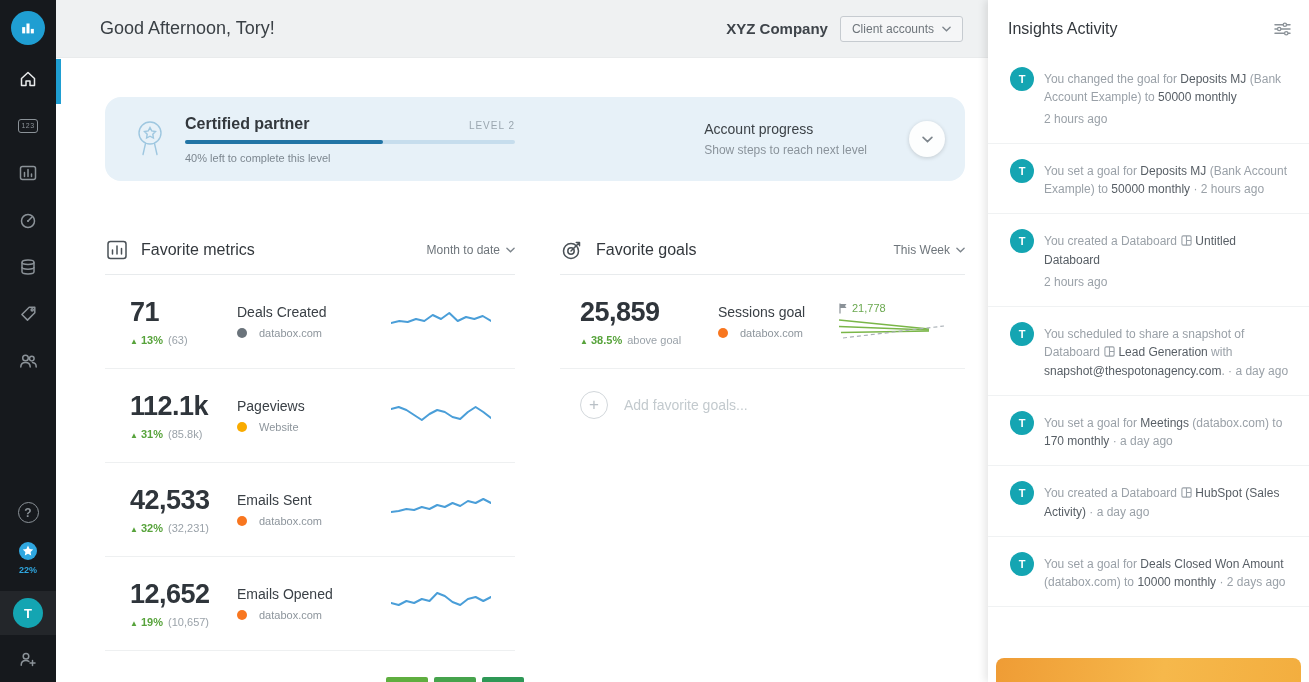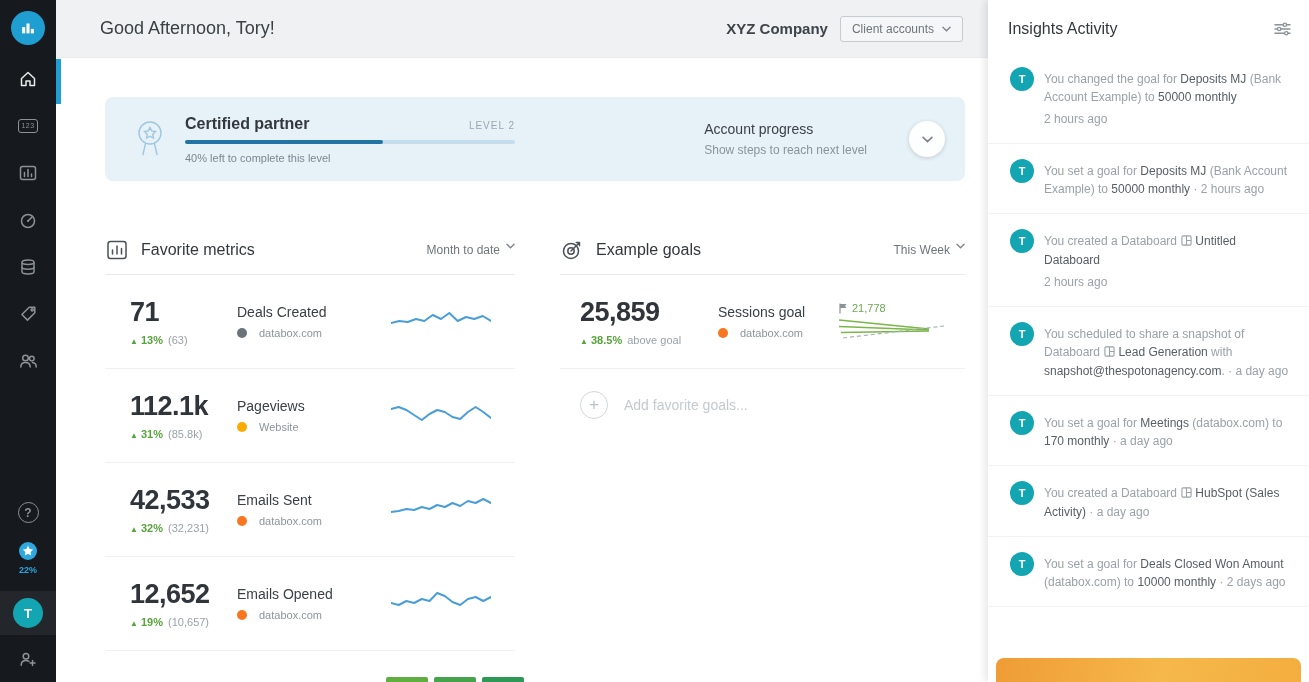--- a/index.html
+++ b/index.html
@@ -33,42 +33,42 @@
   .active-bar{position:absolute;left:0;top:59px;width:5px;height:45px;background:#1f9ed2;z-index:3}
   .main-header{height:58px;background:#eff1f2;border-bottom:1px solid #e9ebec;
                display:flex;align-items:center;padding:0 25px 0 44px}
   .greeting{font-size:18px;color:#3a4045}
   .company{margin-left:auto;font-size:15px;font-weight:bold;color:#3e444a;margin-right:12px}
   .accounts-btn{display:flex;align-items:center;gap:8px;padding:5px 11px;border:1px solid #c6cbd0;
                 border-radius:3px;background:#f5f6f7;color:#6e757b;font-size:12px;cursor:pointer}
   .content{position:relative;height:calc(100% - 58px);padding:39px 23px 0 49px;overflow:hidden}
 
   
-  .partner-banner{background:#e7f1f8;border-radius:8px;height:84px;display:flex;align-items:center;
+  .partner-banner{background:#e7f1f8;border-radius:16px;height:84px;display:flex;align-items:center;
                   padding:0 20px 0 26px;margin-bottom:44px}
   .medal{margin-right:16px;flex-shrink:0}
   .pb-title-row{display:flex;justify-content:space-between;align-items:baseline;width:330px}
   .pb-title{font-size:16px;font-weight:bold;color:#33383d}
   .pb-level{font-size:10px;color:#9aa6af;letter-spacing:1px}
   .pb-bar{width:330px;height:4px;background:#c6dded;border-radius:2px;margin:7px 0 8px;cursor:pointer}
   .pb-fill{height:100%;background:#2274a5;border-radius:2px}
   .pb-sub{font-size:11px;color:#7d8790}
   .pb-right{margin-left:auto}
   .pr-title{font-size:14px;color:#3c4247;margin-bottom:6px}
   .pr-sub{font-size:12px;color:#8a939b}
   .pb-chevbtn{width:36px;height:36px;border-radius:50%;background:#fdfefe;margin-left:42px;
               box-shadow:0 1px 4px rgba(0,0,0,.16);display:flex;align-items:center;justify-content:center;
               cursor:pointer;flex-shrink:0}
 
   
   .grid{display:grid;grid-template-columns:410px 405px;column-gap:45px}
   .sec-head{display:flex;align-items:center;height:50px;border-bottom:1px solid #e8ebed}
   .sec-icon{margin-right:12px}
   .sec-title{font-size:16px;color:#33383d}
-  .range{margin-left:auto;font-size:12px;color:#6e757b;display:flex;align-items:flex-start;gap:6px;cursor:pointer}
+  .range{margin-left:auto;font-size:12px;color:#6e757b;display:flex;align-items:center;gap:6px;cursor:pointer}
 
   .mrow{display:flex;align-items:center;height:94px;border-bottom:1px solid #eef0f1;cursor:pointer}
   .mval{width:132px;padding-left:25px;flex-shrink:0}
   .gval{width:158px;padding-left:20px;flex-shrink:0}
   .num{font-size:27px;font-weight:bold;color:#2f353b;letter-spacing:-.5px}
   .delta{margin-top:6px;font-size:11px;white-space:nowrap}
   .up{color:#57a33b;font-weight:bold}
   .arr{font-size:8px}
   .prev{color:#9aa2a9;font-weight:normal;margin-left:2px}
   .lab{font-size:14px;color:#3a4046}
@@ -322,21 +322,21 @@
           </div>
       </section>
 
       <section>
         <div class="sec-head">
           <svg class="sec-icon" width="24" height="24" viewBox="0 0 24 24" fill="none" stroke="#4a5157" stroke-width="1.5" stroke-linecap="round">
               <circle cx="11" cy="13" r="7.5"></circle>
               <circle cx="11" cy="13" r="3.2"></circle>
               <path d="M11 13 L19.5 4.5 M19.5 4.5 h-3.2 M19.5 4.5 v3.2"></path>
             </svg>
-          <span class="sec-title">Example goals</span>
+          <span class="sec-title">Favorite goals</span>
           <span class="range">
             <span>This Week</span>
             <svg width="9" height="6" viewBox="0 0 10 6" fill="none" stroke="#7d858c" stroke-width="1.5" stroke-linecap="round">
                 <path d="M1 1 L5 5 L9 1"></path>
               </svg>
           </span>
         </div>
 
         <div class="mrow">
           <div class="gval">

